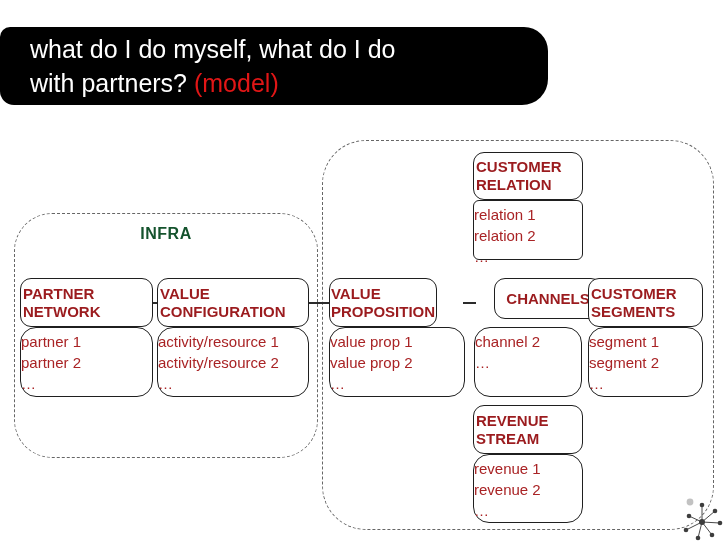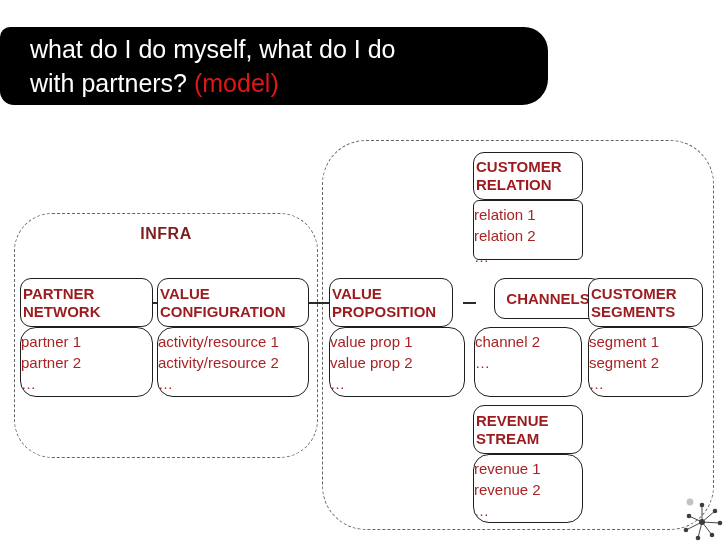--- a/index.html
+++ b/index.html
@@ -29,21 +29,21 @@
     position:absolute;
     border:1px dashed #666666;
     background:transparent;
     box-sizing:border-box;
   }
   .group-infra{left:14px;top:213px;width:304px;height:245px;border-radius:38px;}
   .group-customer{left:322px;top:140px;width:392px;height:390px;border-radius:44px;}
   .group-label{
     position:absolute;left:14px;top:225px;width:304px;
     text-align:center;
-    color:#7f1d1d;font-weight:bold;font-size:16px;
+    color:#14532d;font-weight:bold;font-size:16px;
     letter-spacing:0.5px;
     z-index:2;
   }
 
   
   .connector{
     position:absolute;top:302px;height:2px;background:#2b2b2b;z-index:1;
   }
 
   
@@ -66,21 +66,21 @@
     color:#a92325;font-size:15px;line-height:21px;
     padding-top:3px;
   }
   .lbox .item{width:100%;}
 
   
   .pn-h{left:20px; top:278px;width:133px;height:49px;}
   .pn-l{left:20px; top:327px;width:133px;height:70px;}
   .vc-h{left:157px;top:278px;width:152px;height:49px;}
   .vc-l{left:157px;top:327px;width:152px;height:70px;}
-  .vp-h{left:329px;top:278px;width:124px;height:49px;}
+  .vp-h{left:329px;top:278px;width:108px;height:49px;}
   .vp-l{left:329px;top:327px;width:136px;height:70px;}
   .ch-h{left:494px;top:278px;width:108px;height:41px;}
   .ch-l{left:474px;top:327px;width:108px;height:70px;}
   .cs-h{left:588px;top:278px;width:115px;height:49px;}
   .cs-l{left:588px;top:327px;width:115px;height:70px;}
   .cr-h{left:473px;top:152px;width:110px;height:48px;}
   .cr-l{left:473px;top:200px;width:110px;height:60px;border-radius:6px;}
   .rs-h{left:473px;top:405px;width:110px;height:49px;}
   .rs-l{left:473px;top:454px;width:110px;height:69px;}
 

